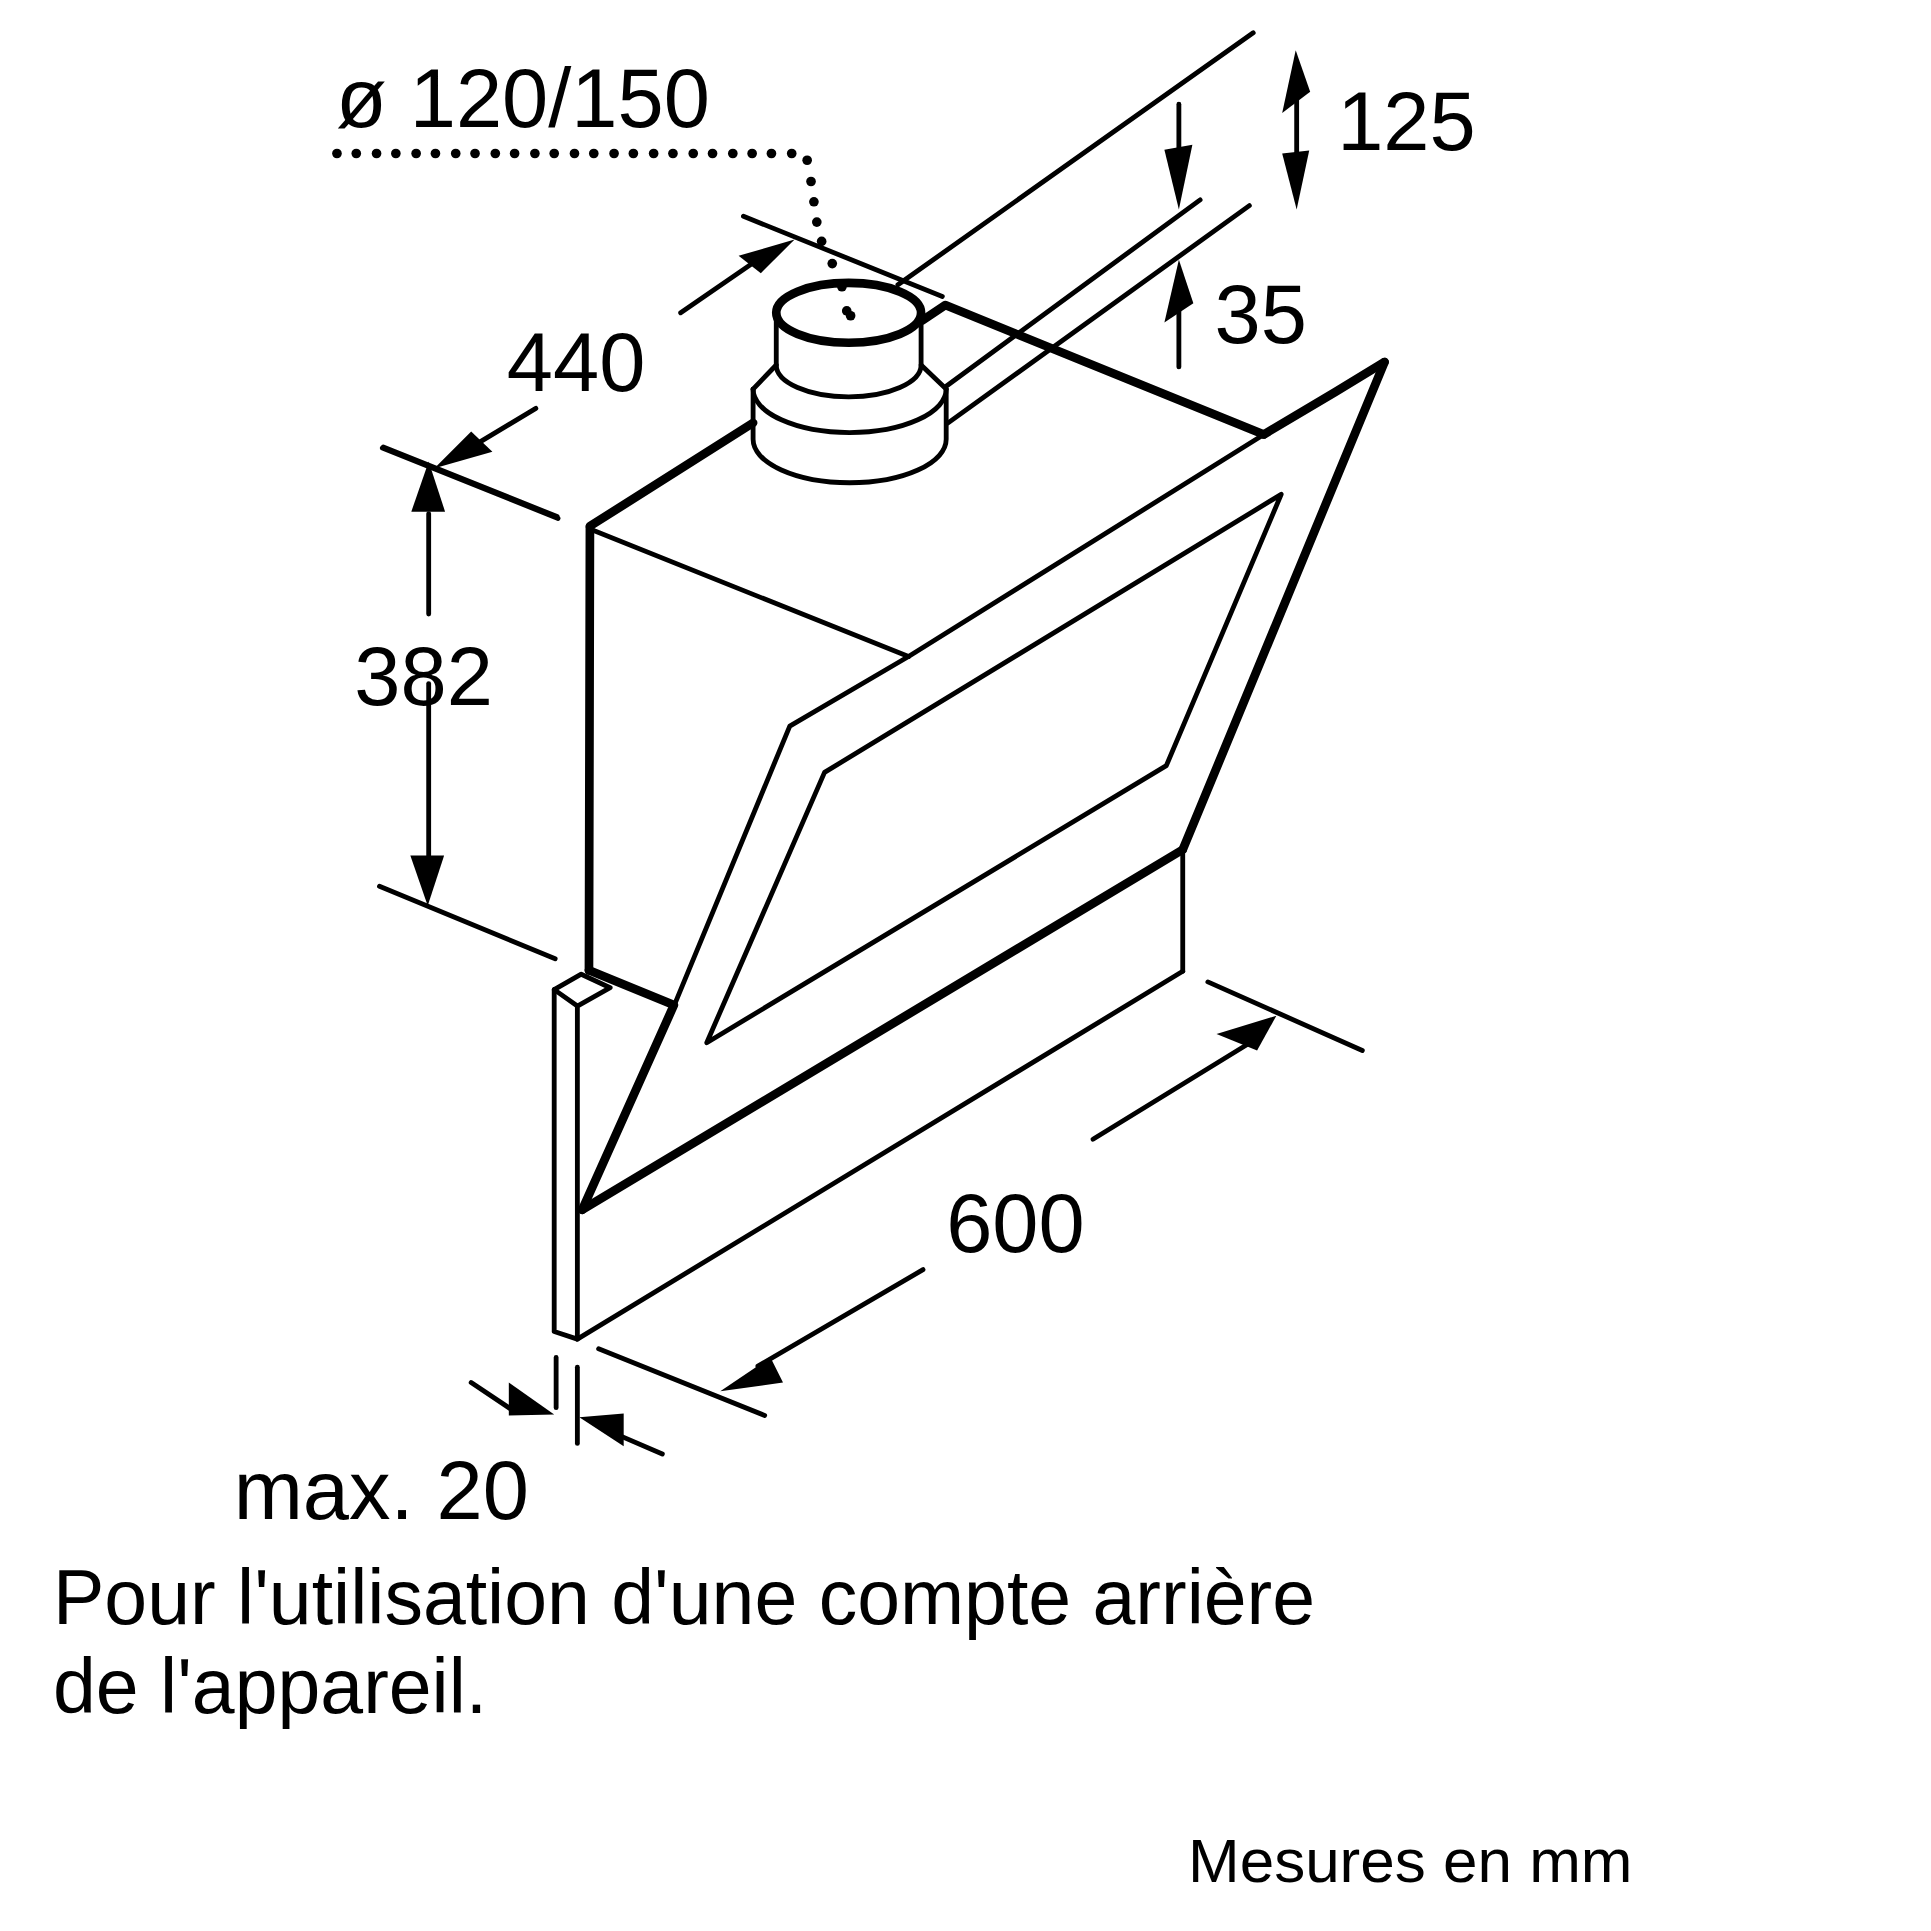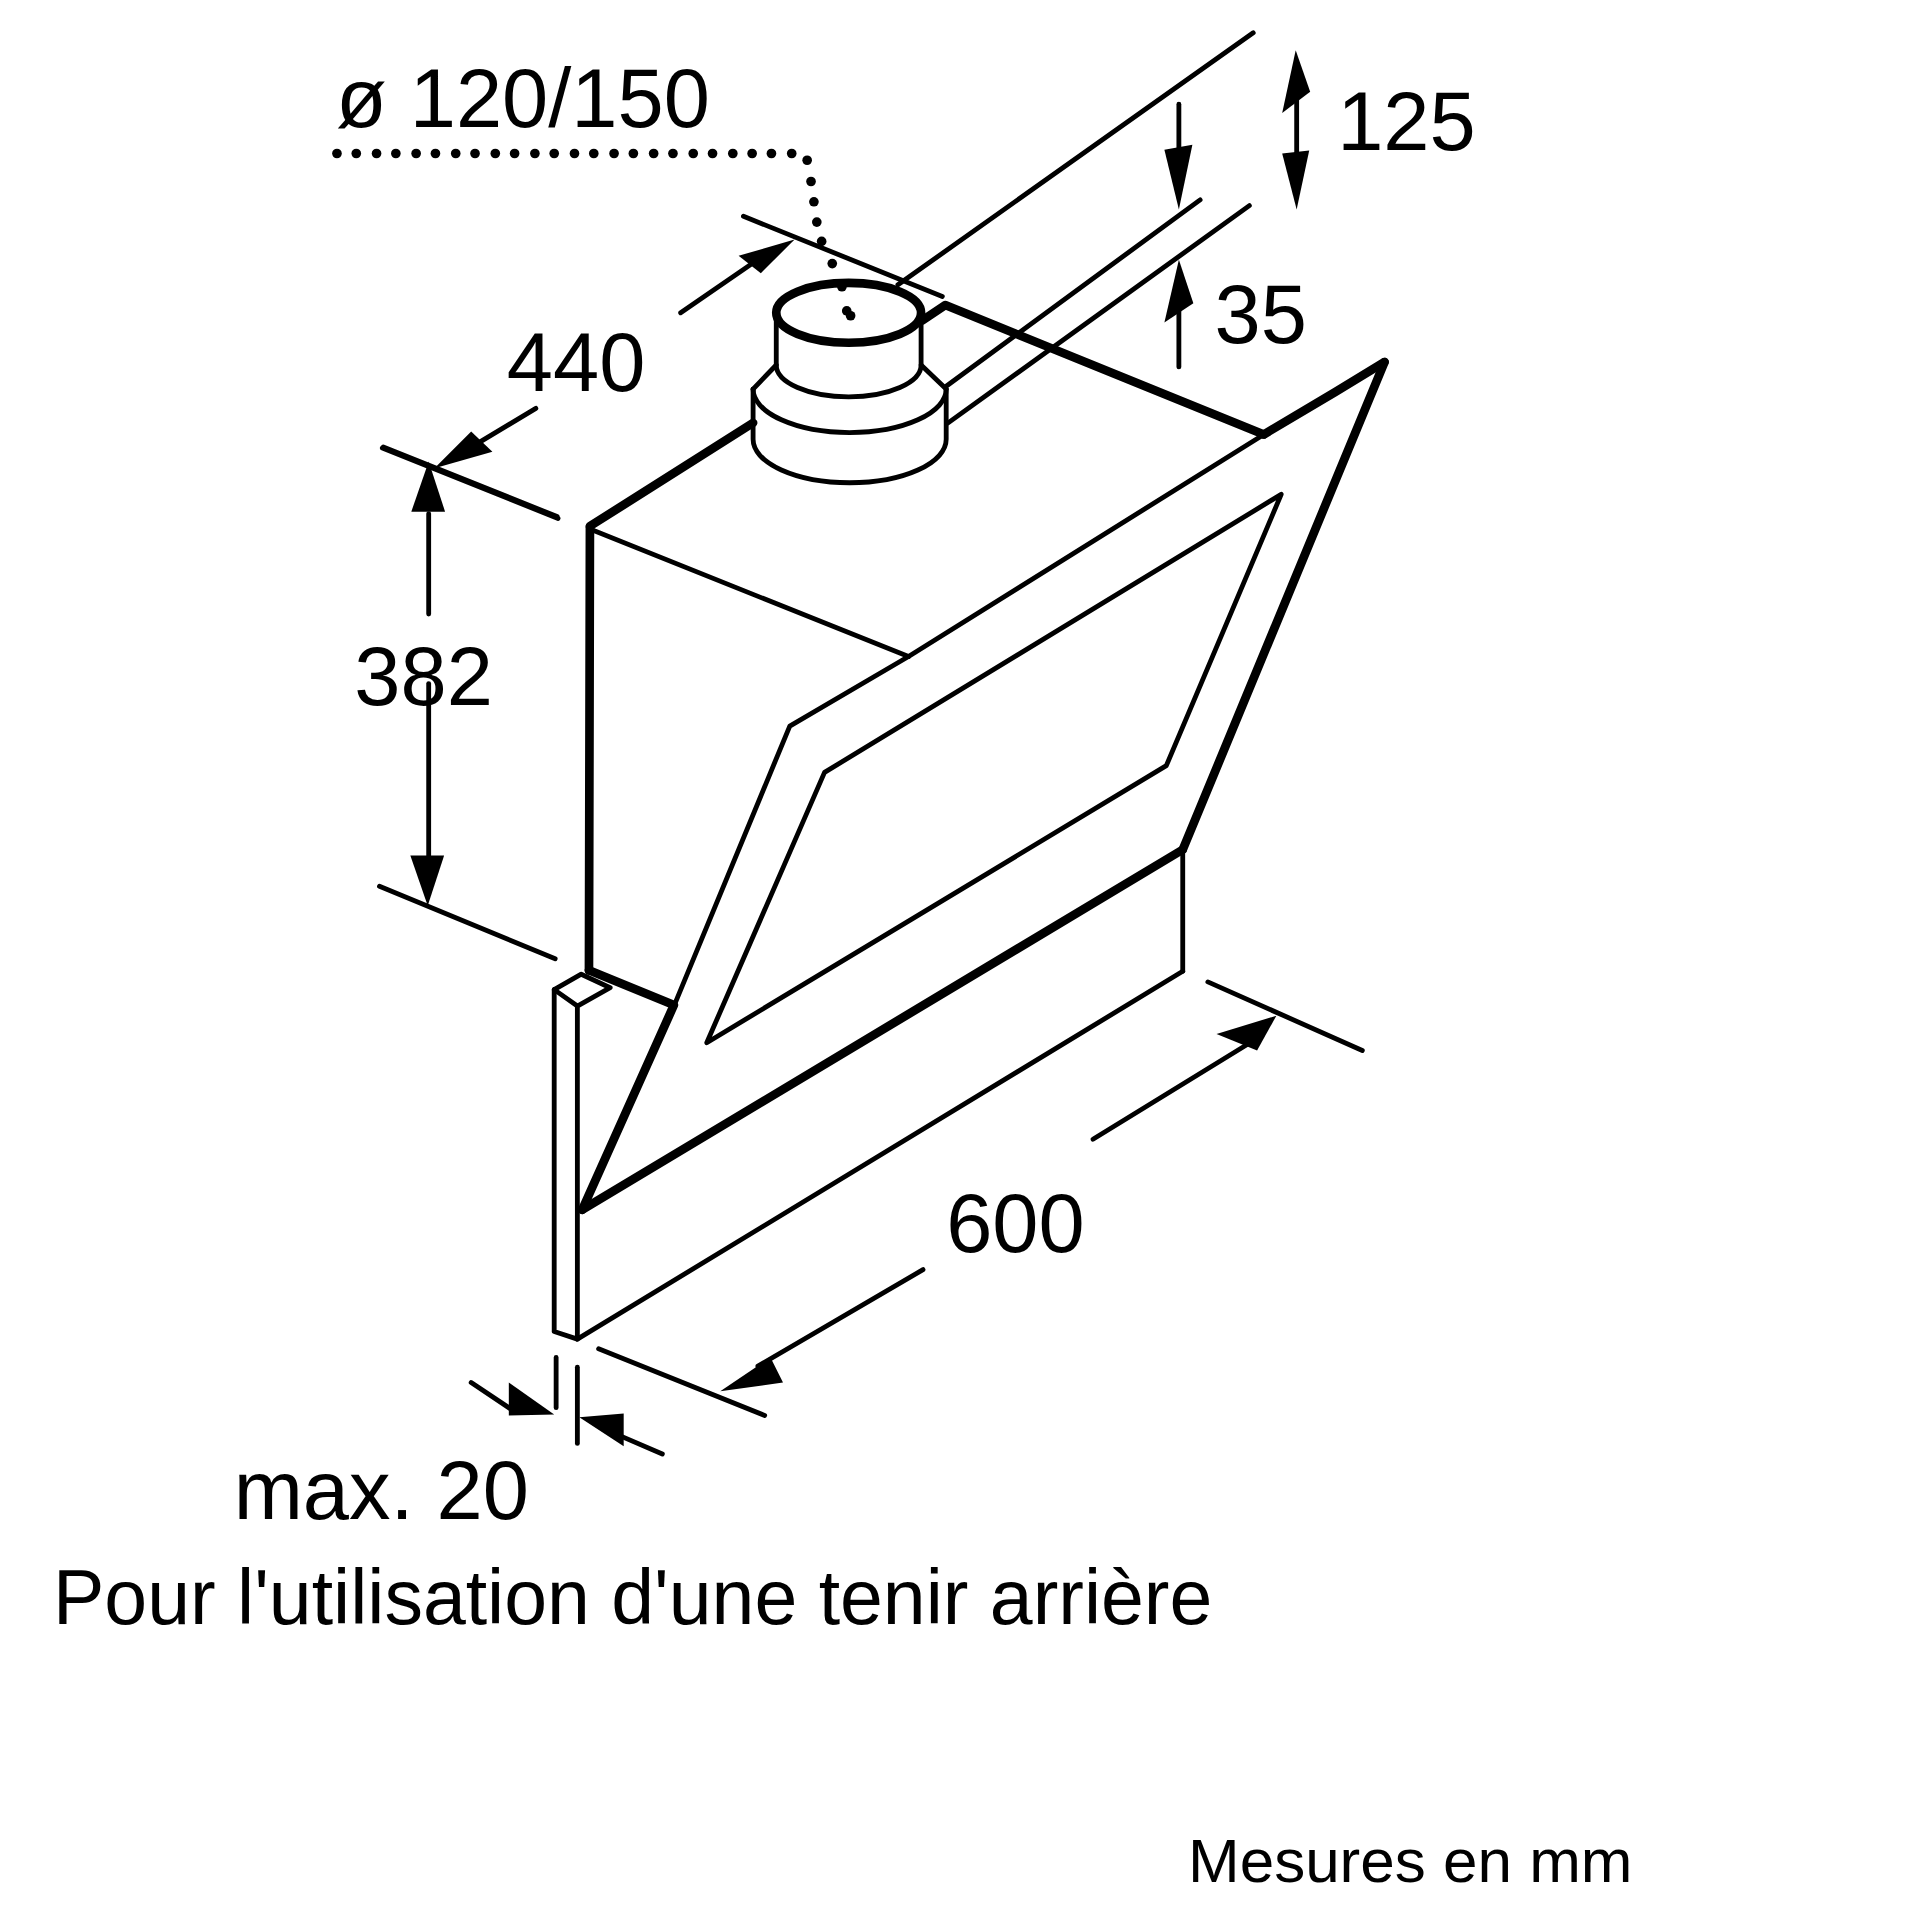--- a/index.html
+++ b/index.html
@@ -146,17 +146,18 @@
     <line class="thin" x1="598" y1="1416" x2="598" y2="1495"></line>
     <line class="thin" x1="488" y1="1432" x2="530" y2="1460"></line>
     <polygon class="arrowhead" points="574,1465 527,1432 527,1466"></polygon>
     <line class="thin" x1="628" y1="1481" x2="686" y2="1506"></line>
     <polygon class="arrowhead" points="600,1468 646,1464 646,1498"></polygon>
     <text class="dim-text" x="242" y="1573">max. 20</text>
   </g>
 </svg>
 
 <div class="note">
-  <div>Pour l'utilisation d'une tenir arrière</div>
+  <div>Pour l'utilisation d'une compte arrière</div>
+  <div>de l'appareil.</div>
 </div>
 
 <div class="units">Mesures en mm</div>
 
 
 </body></html>

